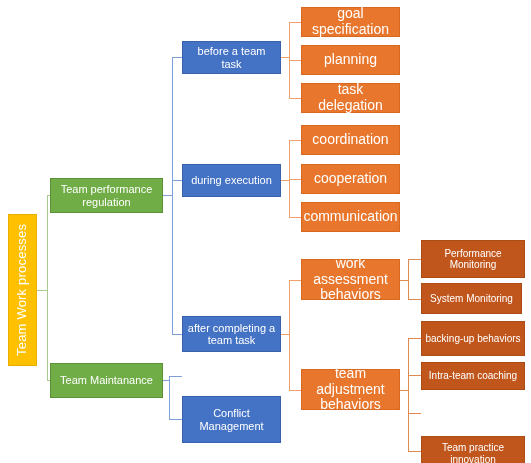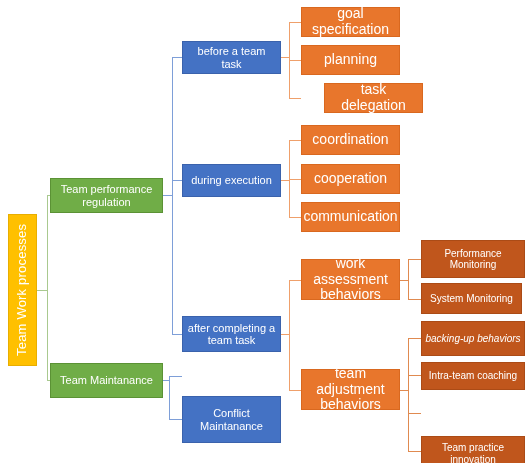--- a/index.html
+++ b/index.html
@@ -125,42 +125,42 @@
 
   <div class="node node-l1" style="left:50px; top:363px; width:113px; height:35px;">Team Maintanance</div>
 
   <div class="node node-l2" style="left:182px; top:41px; width:99px; height:33px;">before a team task</div>
 
   <div class="node node-l2" style="left:182px; top:164px; width:99px; height:33px;">during execution</div>
 
   <div class="node node-l2" style="left:182px; top:316px; width:99px; height:36px;">after completing a team task</div>
 
 
-  <div class="node node-l2" style="left:182px; top:396px; width:99px; height:47px;">Conflict Maintanance</div>
+  <div class="node node-l2" style="left:182px; top:396px; width:99px; height:47px;">Conflict Management</div>
 
   <div class="node node-l3" style="left:301px; top:7px; width:99px; height:30px;">goal specification</div>
 
   <div class="node node-l3" style="left:301px; top:45px; width:99px; height:30px;">planning</div>
 
-  <div class="node node-l3" style="left:301px; top:83px; width:99px; height:30px;margin-left:23px;">task delegation</div>
+  <div class="node node-l3" style="left:301px; top:83px; width:99px; height:30px;">task delegation</div>
 
   <div class="node node-l3" style="left:301px; top:125px; width:99px; height:30px;">coordination</div>
 
   <div class="node node-l3" style="left:301px; top:164px; width:99px; height:30px;">cooperation</div>
 
   <div class="node node-l3" style="left:301px; top:202px; width:99px; height:30px;">communication</div>
 
   <div class="node node-l3" style="left:301px; top:259px; width:99px; height:41px;">work assessment behaviors</div>
 
   <div class="node node-l3" style="left:301px; top:369px; width:99px; height:41px;">team adjustment behaviors</div>
 
   <div class="node node-l4" style="left:421px; top:240px; width:104px; height:38px;">Performance Monitoring</div>
 
   <div class="node node-l4" style="left:421px; top:283px; width:101px; height:31px;">System Monitoring</div>
 
-  <div class="node node-l4" style="left:421px; top:321px; width:104px; height:35px;font-style:italic;">backing-up behaviors</div>
+  <div class="node node-l4" style="left:421px; top:321px; width:104px; height:35px;">backing-up behaviors</div>
 
   <div class="node node-l4" style="left:421px; top:362px; width:104px; height:28px;">Intra-team coaching</div>
 
 
   <div class="node node-l4" style="left:421px; top:436px; width:104px; height:35px;">Team practice innovation</div>
 
 </div>
 
 </body></html>

